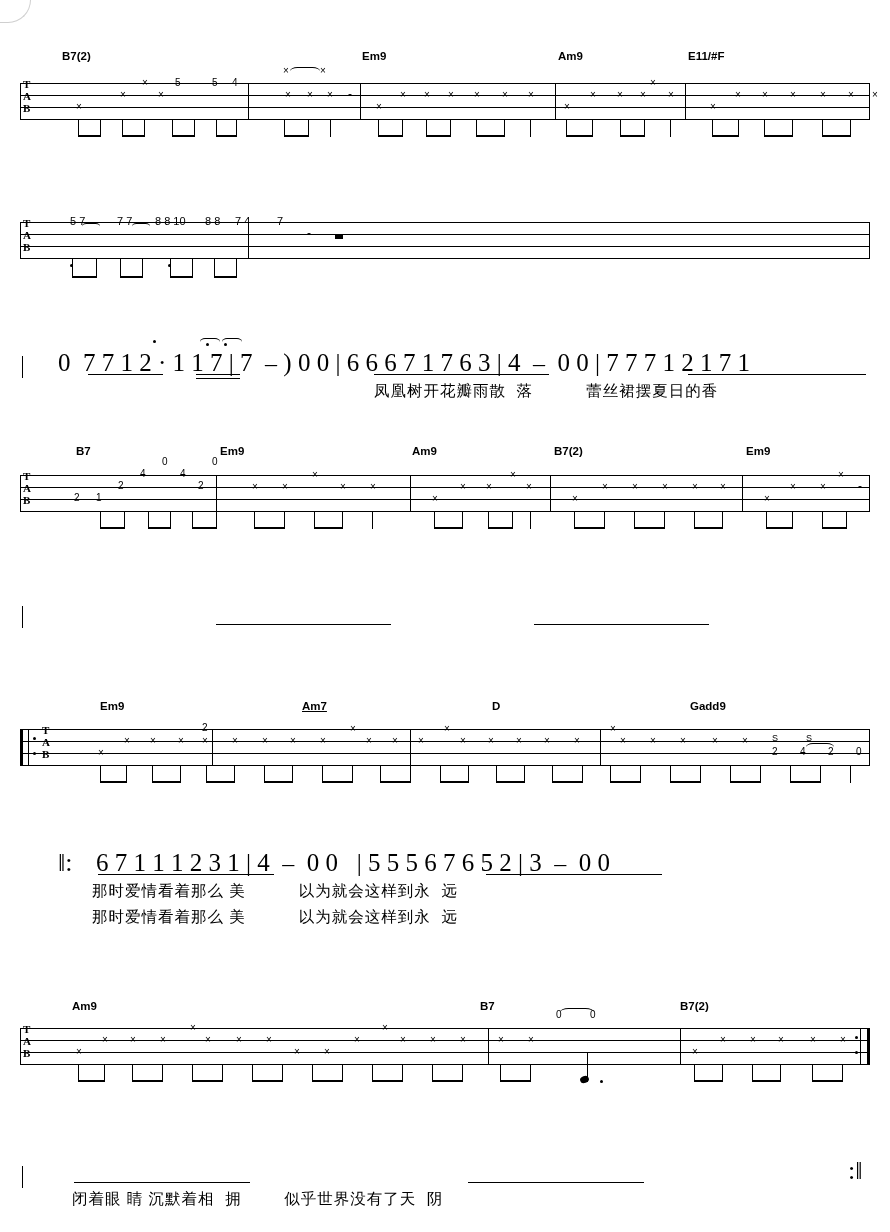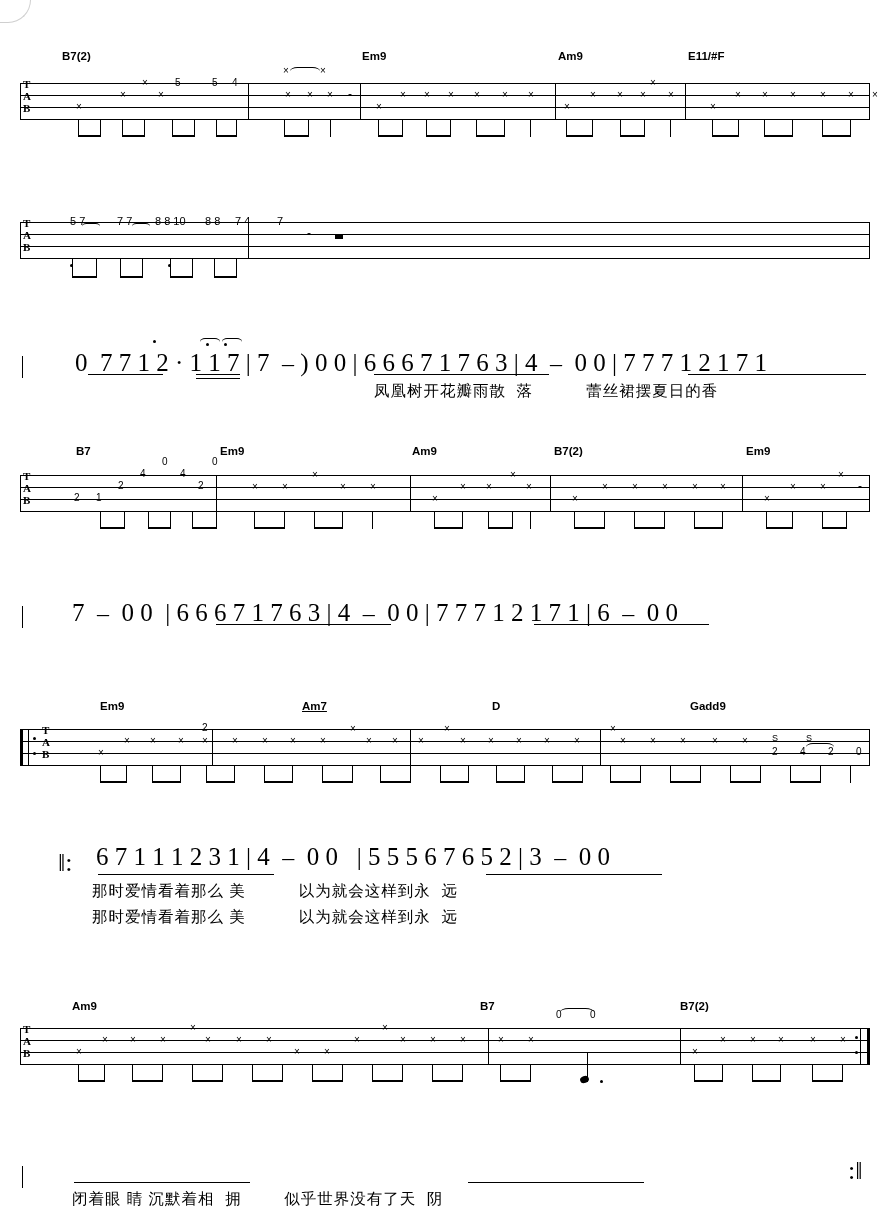--- a/index.html
+++ b/index.html
@@ -180,21 +180,21 @@
       <div class="beam" style="left:150px;top:54px;width:23px;"></div>
       <div class="dotmark" style="left:148px;top:42px;"></div>
       <div class="stem" style="left:194px;top:36px;height:20px;"></div>
       <div class="stem" style="left:216px;top:36px;height:20px;"></div>
       <div class="beam" style="left:194px;top:54px;width:23px;"></div>
     </div>
   </div>
 
   <div class="jp" style="top:330px;height:80px;">
     <div class="hline" style="left:22px;top:26px;width:1px;height:22px;"></div>
-    <div class="nums" style="left:58px;top:20px;margin-left:17px;">0&nbsp; 7 7 1&nbsp;2 · 1 1 7&nbsp;|&nbsp;7&nbsp; <span style="font-size:24px;">–</span> )&nbsp;0 0&nbsp;|&nbsp;6 6 6 7 1 7 6 3&nbsp;|&nbsp;4&nbsp; <span style="font-size:24px;">–</span>&nbsp; 0 0&nbsp;|&nbsp;7 7 7 1 2 1 7 1</div>
+    <div class="nums" style="left:58px;top:20px;">0&nbsp; 7 7 1&nbsp;2 · 1 1 7&nbsp;|&nbsp;7&nbsp; <span style="font-size:24px;">–</span> )&nbsp;0 0&nbsp;|&nbsp;6 6 6 7 1 7 6 3&nbsp;|&nbsp;4&nbsp; <span style="font-size:24px;">–</span>&nbsp; 0 0&nbsp;|&nbsp;7 7 7 1 2 1 7 1</div>
 
     <div class="underline" style="left:88px;top:44px;width:75px;"></div>
     <div class="underline" style="left:196px;top:44px;width:44px;"></div>
     <div class="underline" style="left:196px;top:48px;width:44px;"></div>
     <div class="underline" style="left:374px;top:44px;width:175px;"></div>
     <div class="underline" style="left:688px;top:44px;width:178px;"></div>
     <div class="updot" style="left:153px;top:10px;"></div>
     <div class="updot" style="left:206px;top:13px;"></div>
     <div class="updot" style="left:224px;top:13px;"></div>
     <div class="tie" style="left:200px;top:8px;width:20px;"></div>
@@ -291,21 +291,20 @@
       <div class="stem" style="left:772px;top:36px;height:18px;"></div>
       <div class="beam" style="left:746px;top:52px;width:27px;"></div>
       <div class="stem" style="left:802px;top:36px;height:18px;"></div>
       <div class="stem" style="left:826px;top:36px;height:18px;"></div>
       <div class="beam" style="left:802px;top:52px;width:25px;"></div>
     </div>
   </div>
 
   <div class="jp" style="top:590px;height:80px;">
     <div class="hline" style="left:22px;top:16px;width:1px;height:22px;"></div>
-    <div class="nums" style="left:72px;top:10px;">7&nbsp; <span style="font-size:24px;">–</span>&nbsp; 0 0&nbsp; |&nbsp;6 6 6 7 1 7 6 3&nbsp;|&nbsp;4&nbsp; <span style="font-size:24px;">–</span>&nbsp; 0 0&nbsp;|&nbsp;7 7 7 1 2 1 7 1&nbsp;|&nbsp;6&nbsp; <span style="font-size:24px;">–</span>&nbsp; 0 0</div>
     <div class="underline" style="left:216px;top:34px;width:175px;"></div>
     <div class="underline" style="left:534px;top:34px;width:175px;"></div>
   </div>
 
   <div class="sys" style="top:700px;height:120px;">
     <div class="chord" style="left:100px;top:0px;">Em9</div>
     <div class="chord" style="left:302px;top:0px;text-decoration:underline;">Am7</div>
     <div class="chord" style="left:492px;top:0px;">D</div>
     <div class="chord" style="left:690px;top:0px;">Gadd9</div>
 
@@ -399,21 +398,21 @@
       <div class="beam" style="left:710px;top:52px;width:31px;"></div>
       <div class="stem" style="left:770px;top:36px;height:18px;"></div>
       <div class="stem" style="left:800px;top:36px;height:18px;"></div>
       <div class="beam" style="left:770px;top:52px;width:31px;"></div>
       <div class="stem" style="left:830px;top:36px;height:18px;"></div>
     </div>
   </div>
 
   <div class="jp" style="top:840px;height:100px;">
     <div class="repeat-l" style="left:58px;top:10px;">‖:</div>
-    <div class="nums" style="left:96px;top:4px;">6 7 1 1 1 2 3 1&nbsp;|&nbsp;4&nbsp; <span style="font-size:24px;">–</span>&nbsp; 0 0&nbsp;&nbsp;&nbsp;|&nbsp;5 5 5 6 7 6 5 2&nbsp;|&nbsp;3&nbsp; <span style="font-size:24px;">–</span>&nbsp; 0 0</div>
+    <div class="nums" style="left:96px;top:10px;">6 7 1 1 1 2 3 1&nbsp;|&nbsp;4&nbsp; <span style="font-size:24px;">–</span>&nbsp; 0 0&nbsp;&nbsp;&nbsp;|&nbsp;5 5 5 6 7 6 5 2&nbsp;|&nbsp;3&nbsp; <span style="font-size:24px;">–</span>&nbsp; 0 0</div>
     <div class="underline" style="left:98px;top:34px;width:176px;"></div>
     <div class="underline" style="left:486px;top:34px;width:176px;"></div>
     <div class="lyr" style="left:92px;top:42px;letter-spacing:1px;">那时爱情看着那么 美          以为就会这样到永  远</div>
     <div class="lyr" style="left:92px;top:68px;letter-spacing:1px;">那时爱情看着那么 美          以为就会这样到永  远</div>
   </div>
 
   <div class="sys" style="top:1000px;height:120px;">
     <div class="chord" style="left:72px;top:0px;">Am9</div>
     <div class="chord" style="left:480px;top:0px;">B7</div>
     <div class="chord" style="left:680px;top:0px;">B7(2)</div>

